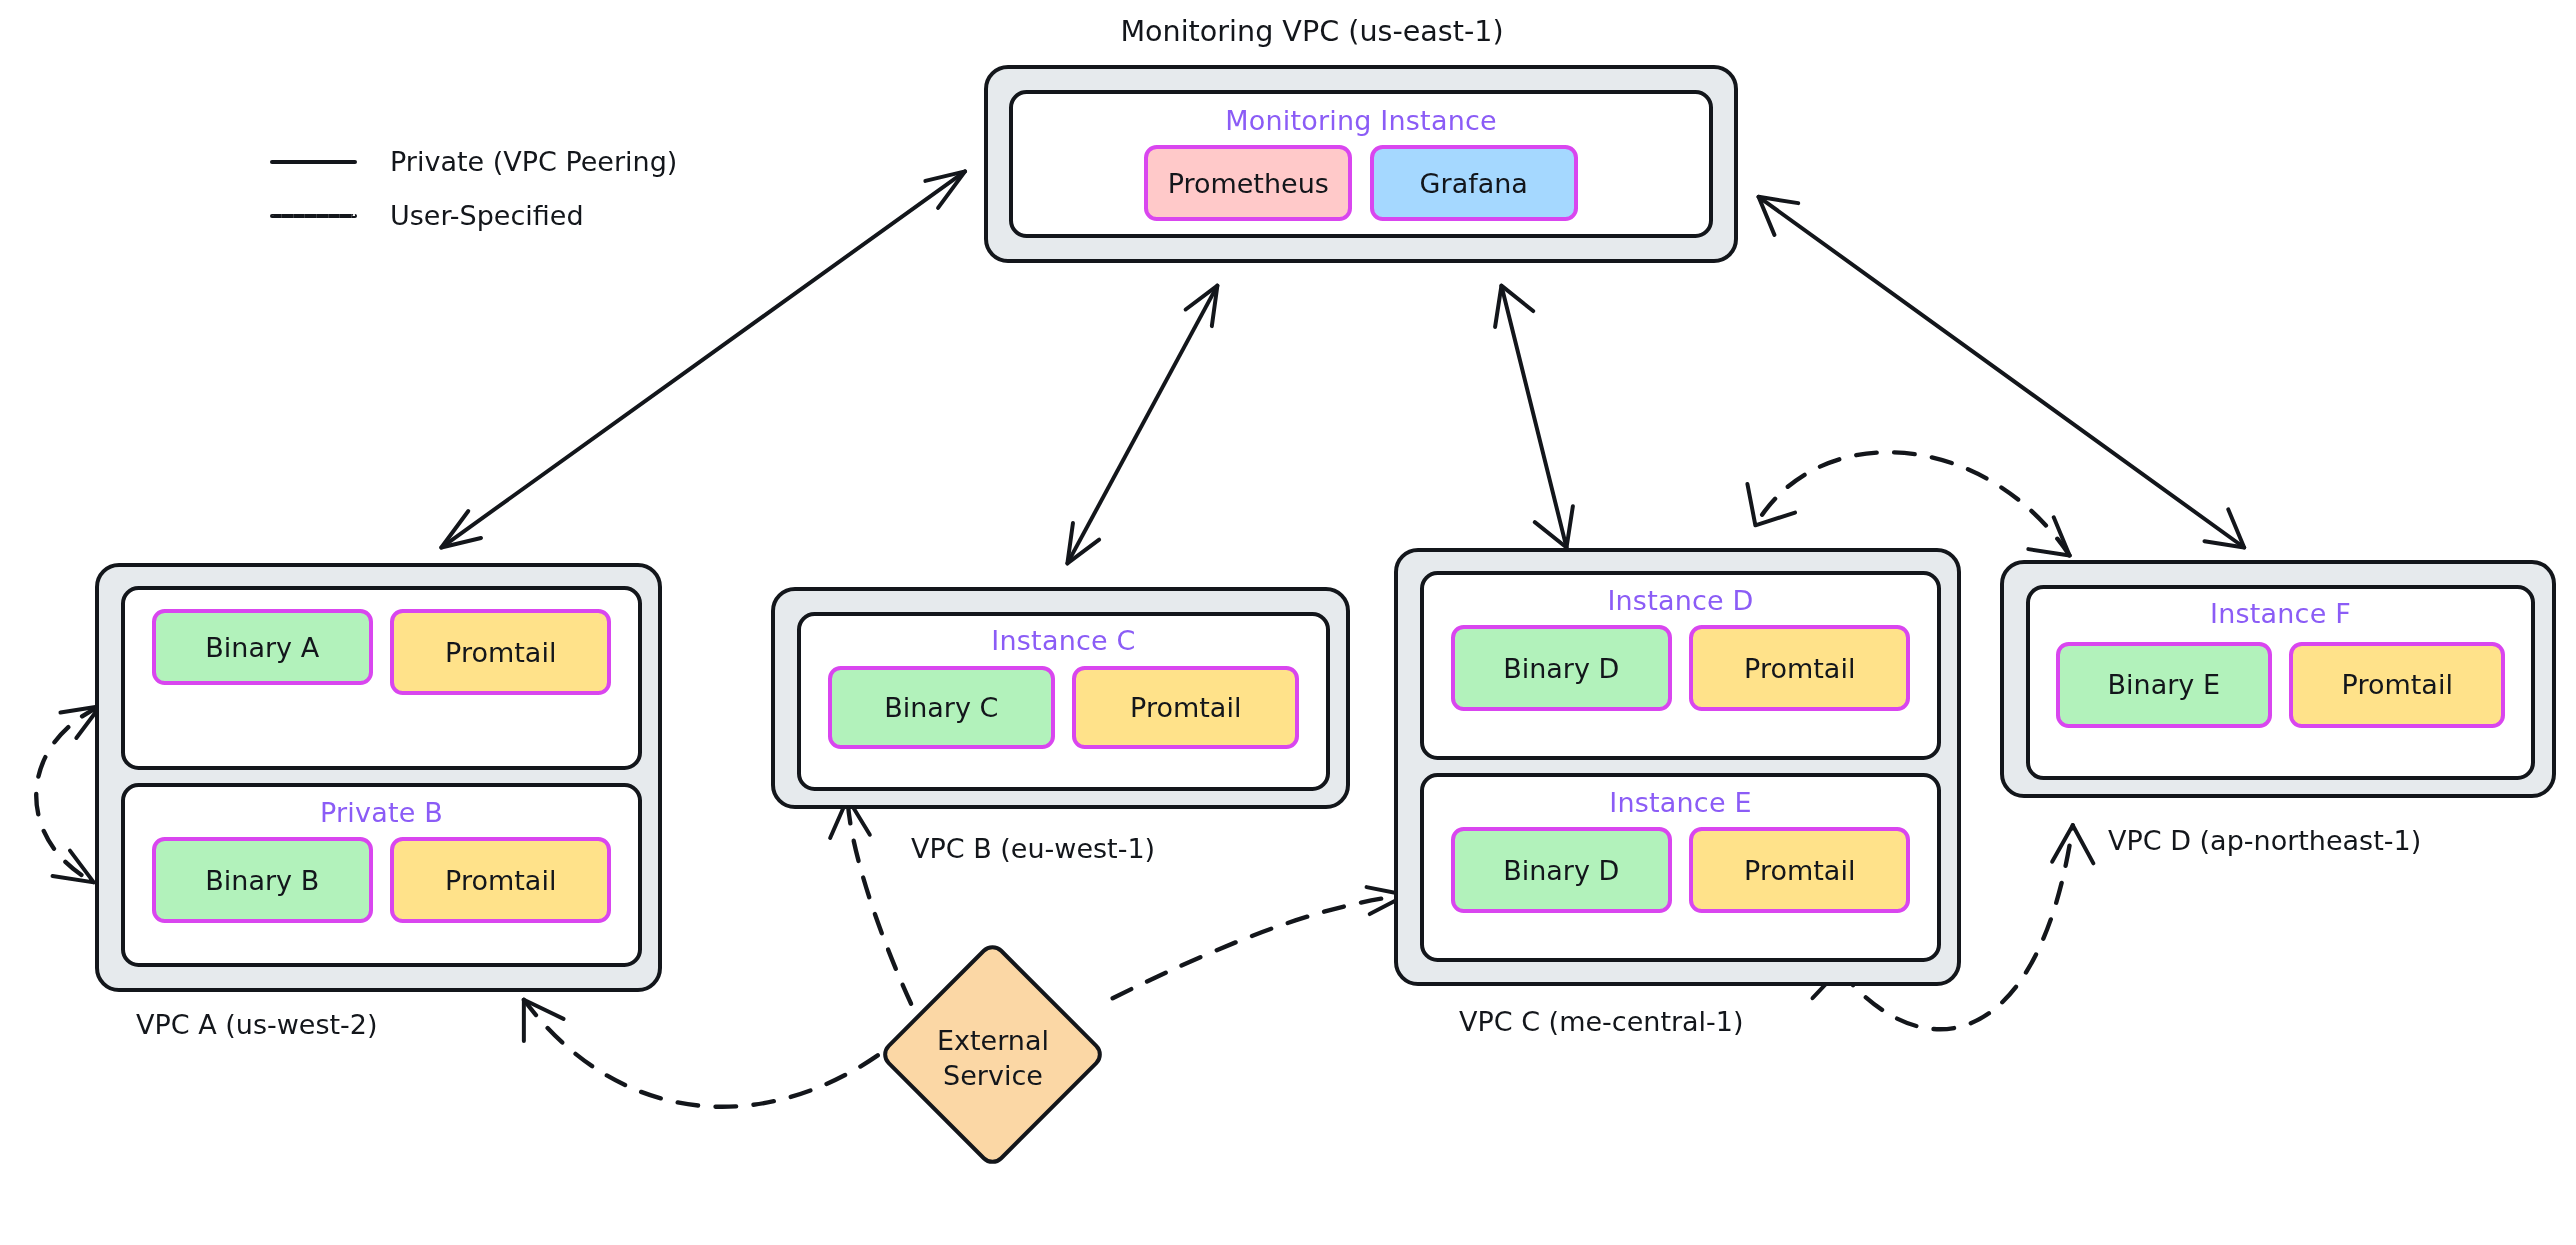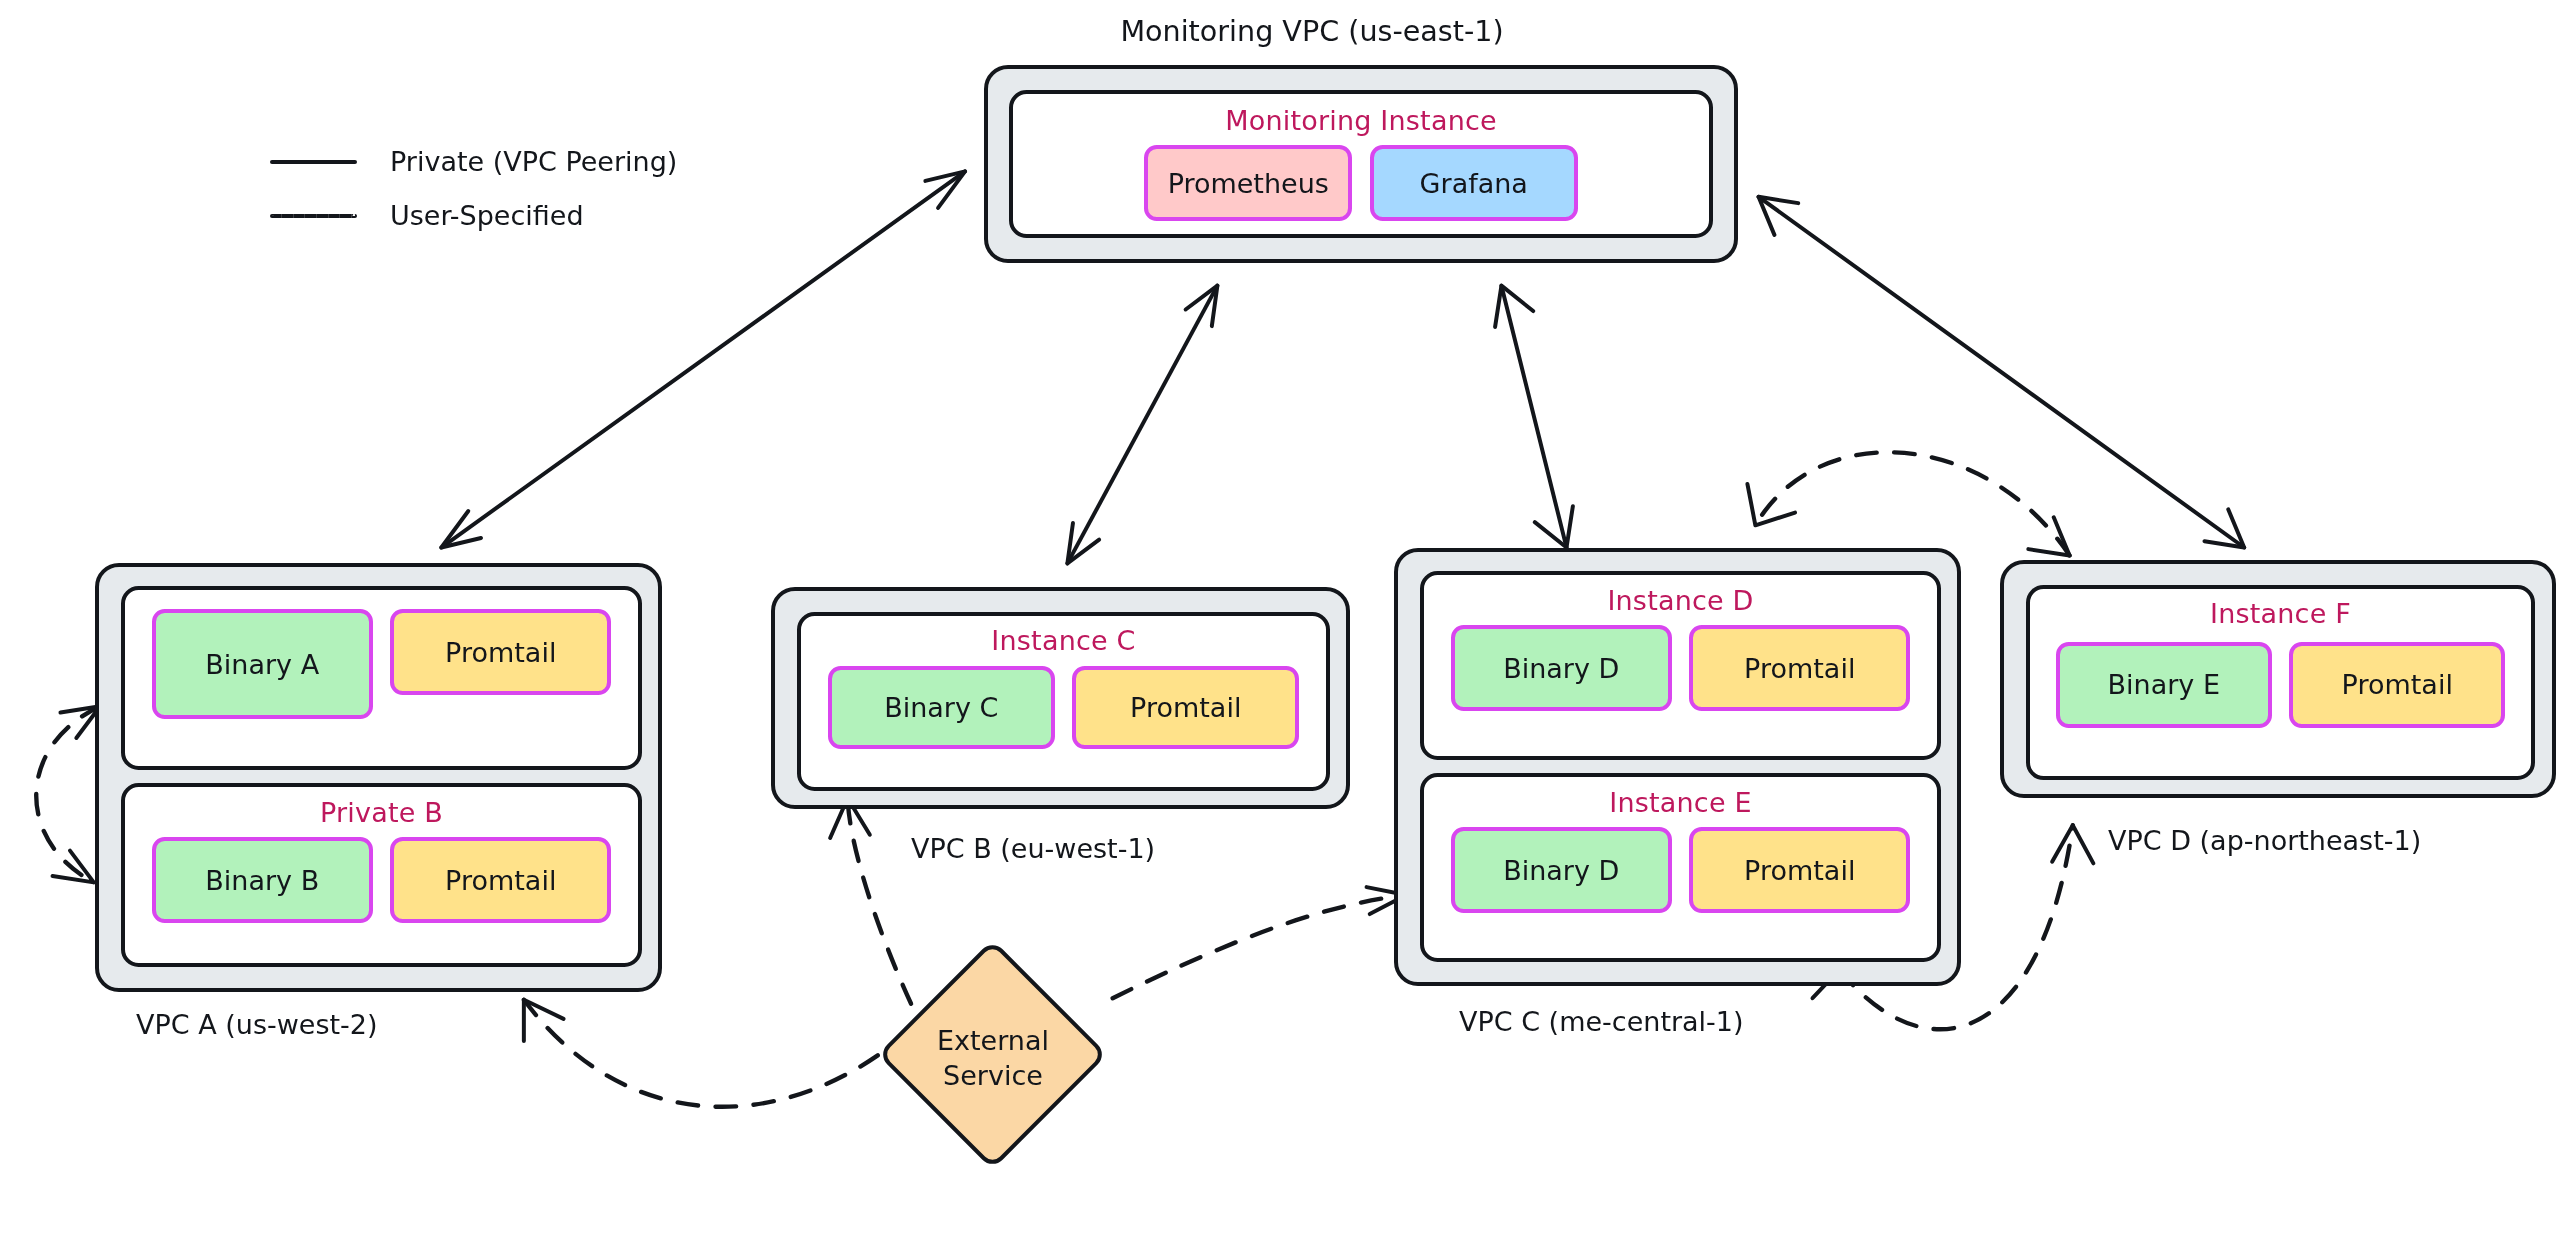--- a/index.html
+++ b/index.html
@@ -59,21 +59,21 @@
   .instance {
     position: absolute;
     background: #ffffff;
     border: 4px solid #13161b;
     border-radius: 17.5px;
     box-sizing: border-box;
   }
   .instance-title {
     text-align: center;
     font-size: 27px;
-    color: #be185d;
+    color: #8b5cf6;
     letter-spacing: 0.2px;
   }
   .svcrow {
     display: flex;
     justify-content: center;
     gap: 17.5px;
   }
   .svc {
     border: 4px solid #d946ef;
     border-radius: 12.7px;
@@ -270,21 +270,21 @@
       <div class="svcrow" style="margin-top:9.5px;">
         <div class="svc pink" style="width:208px; height:76px;">Prometheus</div>
         <div class="svc blue" style="width:208px; height:76px;">Grafana</div>
       </div>
     </div>
   </div>
 
   <div class="vpc" style="left:95px; top:563px; width:567px; height:429px;">
     <div class="instance" style="left:22px; top:19px; width:521px; height:184px; padding-top:9.5px;">
       <div class="svcrow" style="margin-top:9.5px;">
-        <div class="svc green" style="width:221px; height:110px;">Binary A</div>
+        <div class="svc green" style="width:221px; height:76px;">Binary A</div>
         <div class="svc yellow" style="width:221px; height:86px;">Promtail</div>
       </div>
     </div>
     <div class="instance" style="left:22px; top:216px; width:521px; height:184px; padding-top:9.5px;">
       <div class="instance-title">Private B</div>
       <div class="svcrow" style="margin-top:9.5px;">
         <div class="svc green" style="width:221px; height:86px;">Binary B</div>
         <div class="svc yellow" style="width:221px; height:86px;">Promtail</div>
       </div>
     </div>

